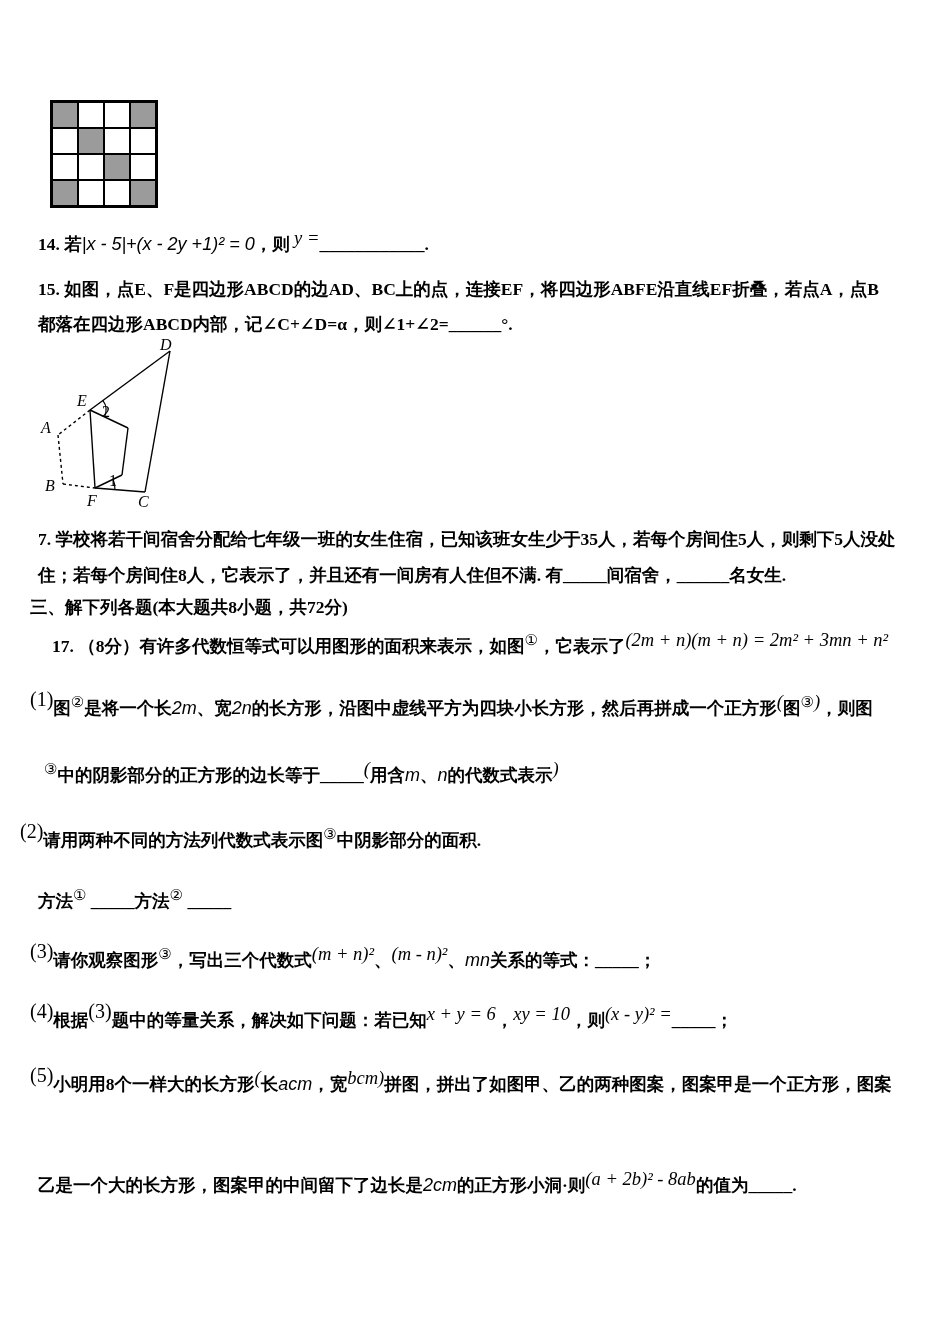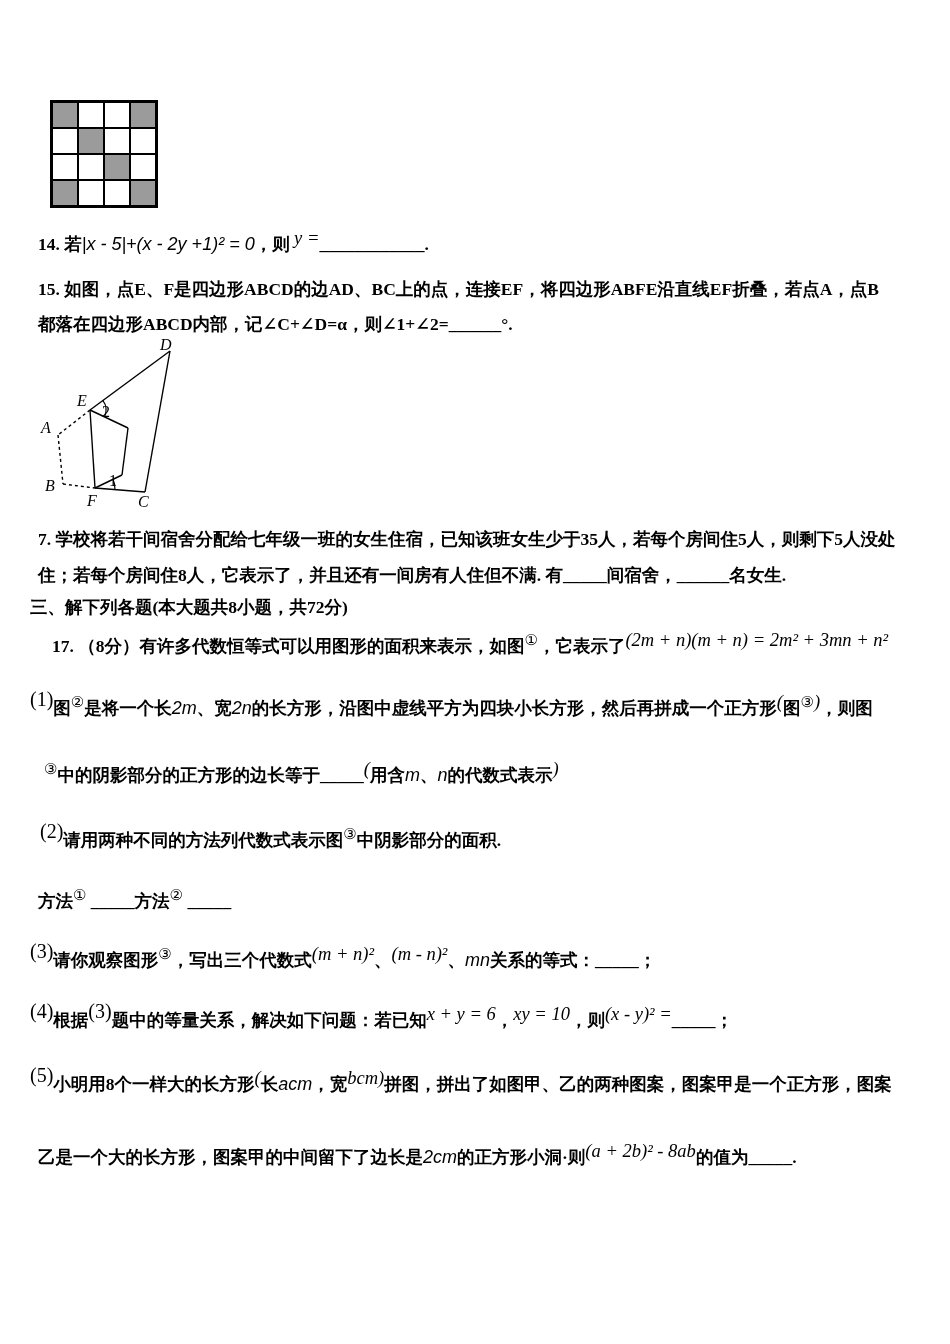--- a/index.html
+++ b/index.html
@@ -23,26 +23,26 @@
   
   .l-q14  {top:231px;left:38px;}
   .l-q15-1{top:276px;left:38px;}
   .l-q15-2{top:311px;left:38px;}
   .l-q16-1{top:526px;left:38px;}
   .l-q16-2{top:562px;left:38px;}
   .l-sec3 {top:594px;left:30px;}
   .l-q17  {top:633px;left:38px;margin-left:14px;}
   .l-p1-1 {top:694px;left:30px;}
   .l-p1-2 {top:762px;left:44px;text-align:center;}
-  .l-p2-1 {top:826px;left:40px;}
+  .l-p2-1 {top:826px;left:20px;}
   .l-p2-2 {top:888px;left:38px;}
   .l-p3   {top:946px;left:30px;}
   .l-p4   {top:1006px;left:30px;}
   .l-p5-1 {top:1070px;left:30px;}
-  .l-p5-2 {top:1144px;left:38px;}
+  .l-p5-2 {top:1172px;left:38px;}
 
   
   .grid-fig{
     position:absolute;top:100px;left:50px;
     display:grid;grid-template-columns:repeat(4,26px);grid-auto-rows:26px;
     border:2px solid #000;width:max-content;background:#fff;
   }
   .gcell{border:1px solid #000;}
 
   

